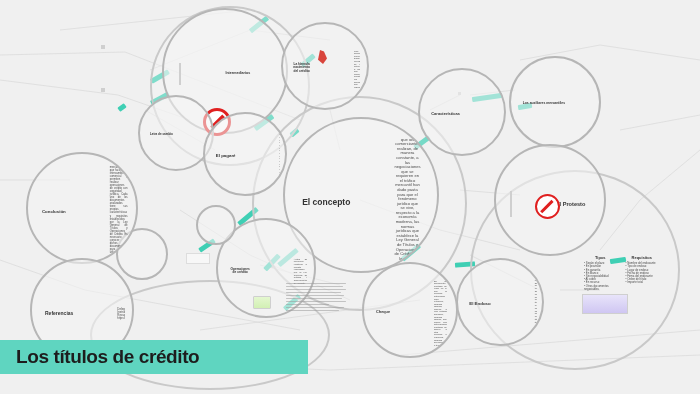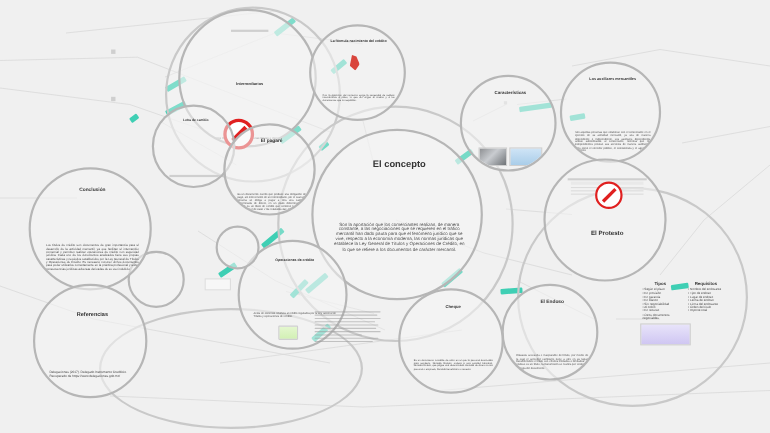--- a/index.html
+++ b/index.html
@@ -17,21 +17,21 @@
     position:absolute;
     border-radius:50%;
     border:2px solid #b6b6b6;
     background:rgba(244,244,244,0.55);
     box-sizing:border-box;
     overflow:hidden;
   }
   .bubble-inner{
     position:absolute;
     left:11%;top:11%;width:78%;height:78%;
-    display:flex;flex-direction:column;align-items:center;
+    display:flex;flex-direction:row;align-items:center;
     text-align:center;
     overflow:hidden;
     gap:44px;
   }
   .b-title{
     font-weight:bold;color:#333;
     line-height:1.05;
     margin-bottom:2px;
     white-space:nowrap;
   }
@@ -363,14 +363,17 @@
           <li>Fecha de endoso</li>
           <li>Firma del endosante</li>
           <li>Orden del título</li>
           <li>Importe total</li>
         </ul>
       </div>
     </div>
     <div class="thumb thumb-violet" style="width:46px;height:20px;margin-top:3px;"></div>
   </div>
 
+  <div id="title-banner">
+    <span class="t">Los títulos de crédito</span>
+  </div>
 
 </div>
 
 </body></html>

